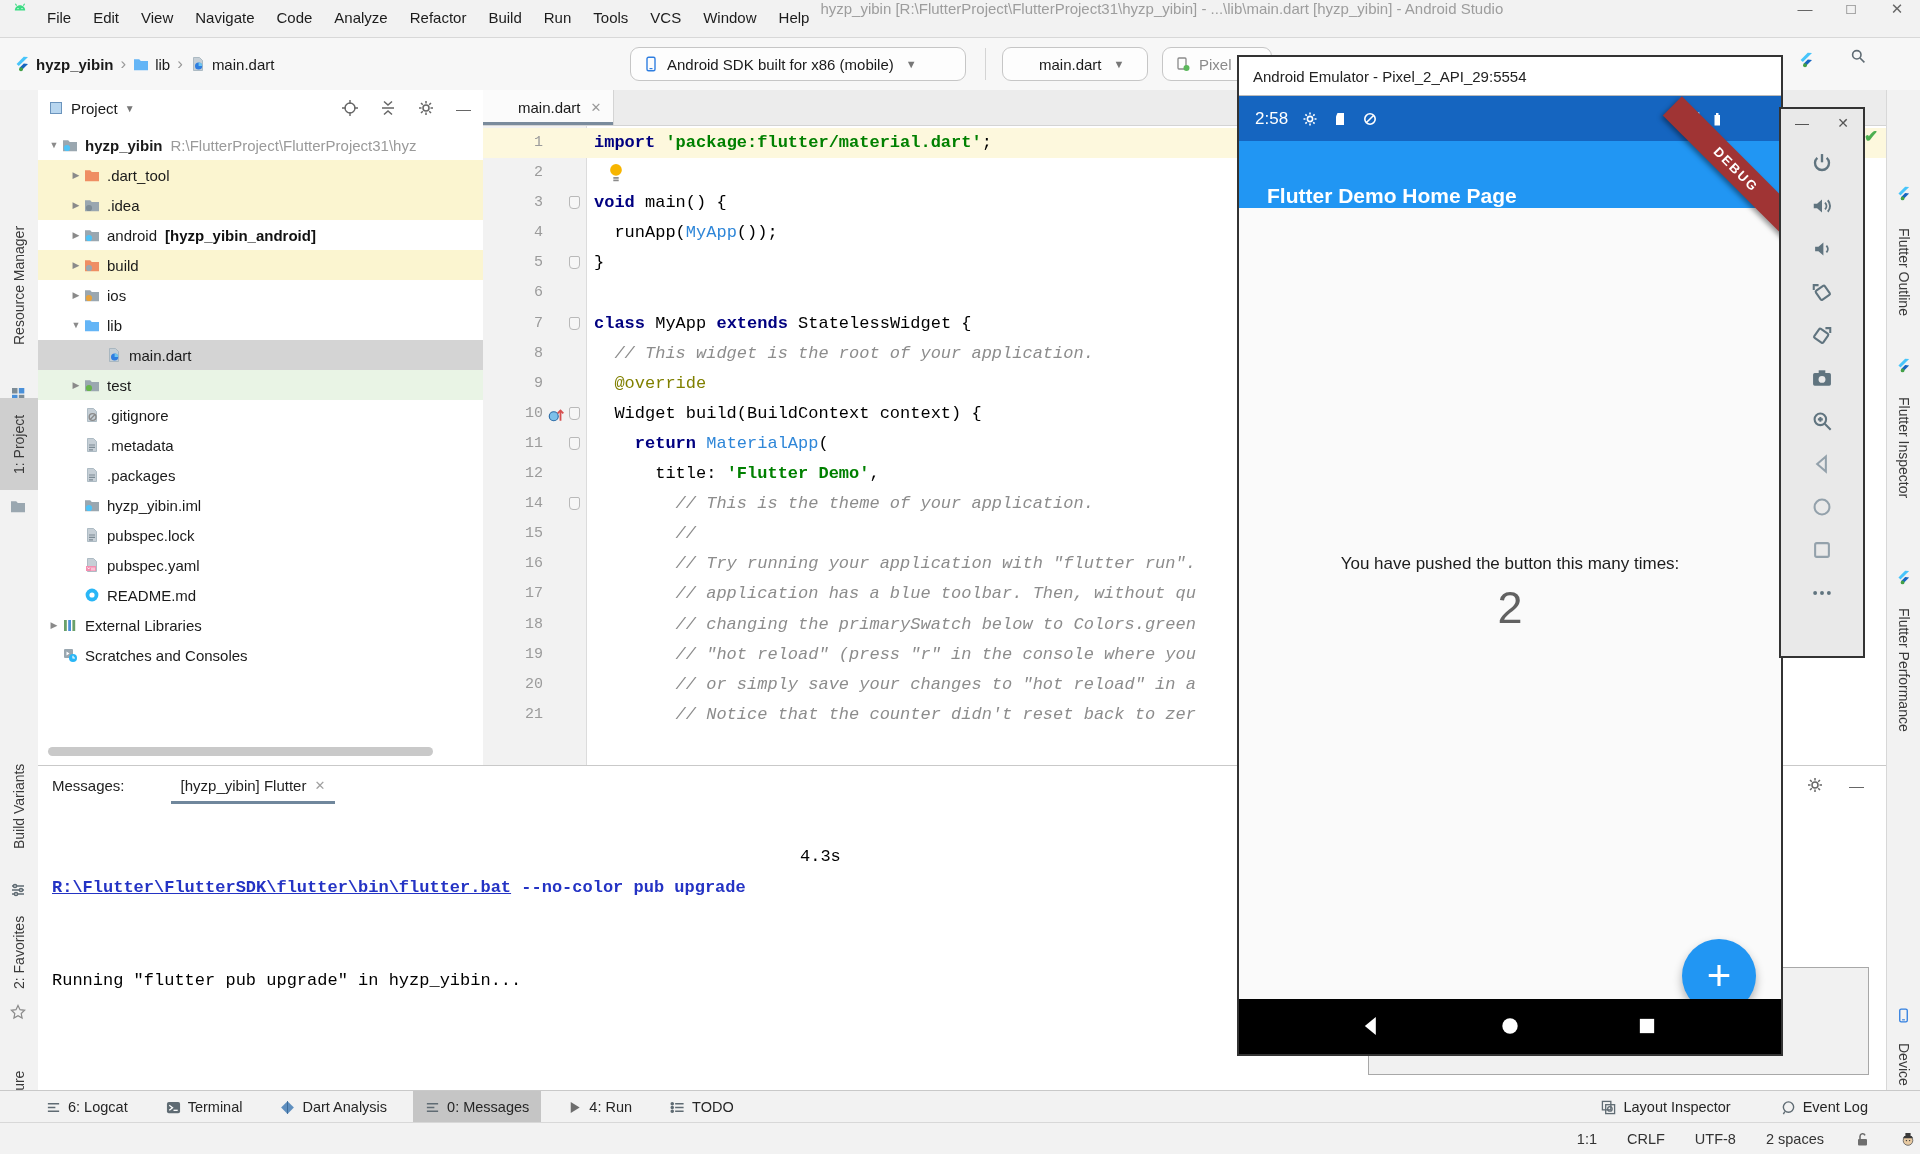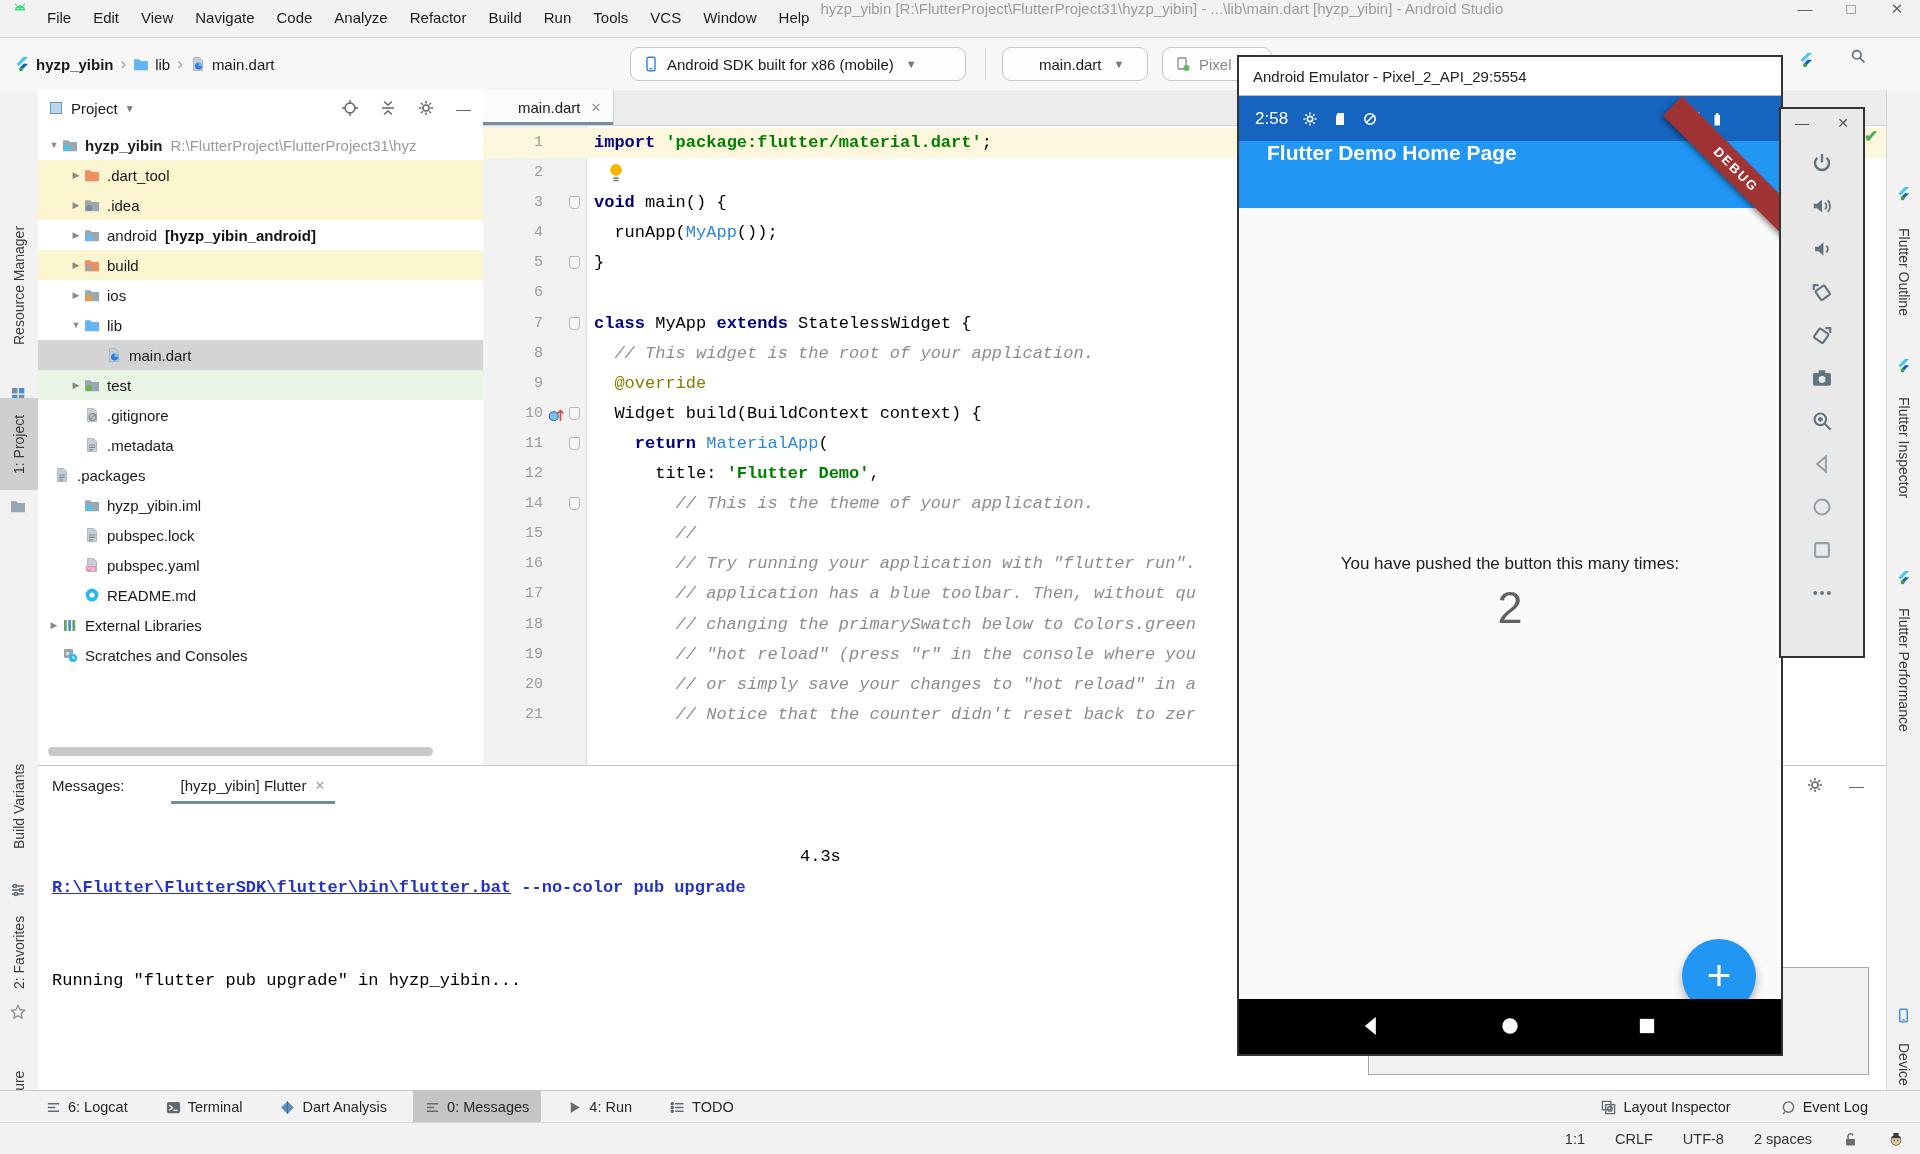--- a/index.html
+++ b/index.html
@@ -96,34 +96,34 @@
   #console .timing{position:absolute;left:748px;top:31px;color:#000}
 
   
   #toolwin-bar{left:0;top:1090px;width:1920px;height:32px;background:#f2f2f2;border-top:1px solid #c9c9c9;
                display:flex;align-items:stretch}
   .twb-item{display:flex;align-items:center;gap:7px;font-size:14.5px;color:#262626;padding:0 12px}
   .twb-item.active{background:#c5c5c5}
   #twb-left{display:flex;margin-left:34px;gap:14px}
   #twb-right{display:flex;margin-left:auto;margin-right:40px;gap:26px}
   #statusbar{left:0;top:1122px;width:1920px;height:32px;background:#f2f2f2;border-top:1px solid #d8d8d8;
-             display:flex;align-items:center;justify-content:flex-end;gap:30px;padding-right:16px;box-sizing:border-box;
+             display:flex;align-items:center;justify-content:flex-end;gap:30px;padding-right:4px;box-sizing:border-box;
              font-size:14.5px;color:#333}
 
   
   #behind-panel{left:1368px;top:967px;width:499px;height:106px;background:#f1f1f1;border:1px solid #a8a8a8;z-index:5}
 
   
   #emulator{left:1237px;top:55px;width:542px;z-index:10;border:2px solid #333;background:#fff;box-sizing:content-box}
   #emu-titlebar{height:38px;background:#fff;display:flex;align-items:center;padding-left:14px;font-size:15px;color:#222;
                 border-bottom:1px solid #bbb}
   #emu-screen{position:relative;width:542px;height:958px;overflow:hidden;background:#fafafa}
   #emu-status{position:absolute;left:0;top:0;width:542px;height:45px;display:flex;align-items:center;gap:14px;padding-left:16px;box-sizing:border-box}
   #emu-status .time{color:#fff;font-size:17px}
-  #emu-appbar{position:absolute;left:0;top:45px;width:542px;height:67px;display:flex;align-items:flex-start}
+  #emu-appbar{position:absolute;left:0;top:45px;width:542px;height:67px;display:flex;align-items:flex-end}
   #emu-appbar .t{color:#fff;font-size:21px;font-weight:600;margin-left:28px}
   #emu-status-right{position:absolute;right:56px;top:0;height:45px;display:flex;align-items:center;gap:8px}
   #debug-ribbon{position:absolute;top:60px;right:-45px;width:180px;height:27px;transform:rotate(45deg);
                 display:flex;align-items:center;justify-content:center;color:#fff;font-size:13px;font-weight:bold;
                 letter-spacing:2px;box-shadow:0 3px 5px rgba(0,0,0,.4)}
   #emu-body-text{position:absolute;left:0;top:458px;width:542px;text-align:center;font-size:17px;color:#1c1c1c}
   #emu-counter{position:absolute;left:0;top:486px;width:542px;text-align:center;font-size:45px;color:#616161;font-weight:400}
   #fab{position:absolute;left:443px;top:843px;width:74px;height:74px;border-radius:50%;display:flex;align-items:center;
        justify-content:center;color:#fff;font-size:42px;font-weight:300;box-shadow:0 5px 10px rgba(0,0,0,.3)}
   #emu-nav{position:absolute;left:0;top:903px;width:542px;height:55px;background:#000}
@@ -436,21 +436,21 @@
       <div class="trow" style="padding-left: 30px;">
         <span class="chev"></span>
         <span class="icon" style="width: 16px; height: 16px;">
           <svg viewBox="0 0 16 16">
             <path d="M3.5 1.5h6l3 3v10h-9z" fill="#c6cfd6" stroke="#9fb0ba" stroke-width="0.8"></path>
             <path d="M5 8h6M5 10.4h6M5 12.8h4" stroke="#7c8a94" stroke-width="1.2"></path>
           </svg>
         </span>
         <span>.metadata</span>
       </div>
-      <div class="trow" style="">
+      <div class="trow" style="padding-left: 30px;">
         <span class="chev"></span>
         <span class="icon" style="width: 16px; height: 16px;">
           <svg viewBox="0 0 16 16">
             <path d="M3.5 1.5h6l3 3v10h-9z" fill="#c6cfd6" stroke="#9fb0ba" stroke-width="0.8"></path>
             <path d="M5 8h6M5 10.4h6M5 12.8h4" stroke="#7c8a94" stroke-width="1.2"></path>
           </svg>
         </span>
         <span>.packages</span>
       </div>
       <div class="trow" style="padding-left: 30px;">

